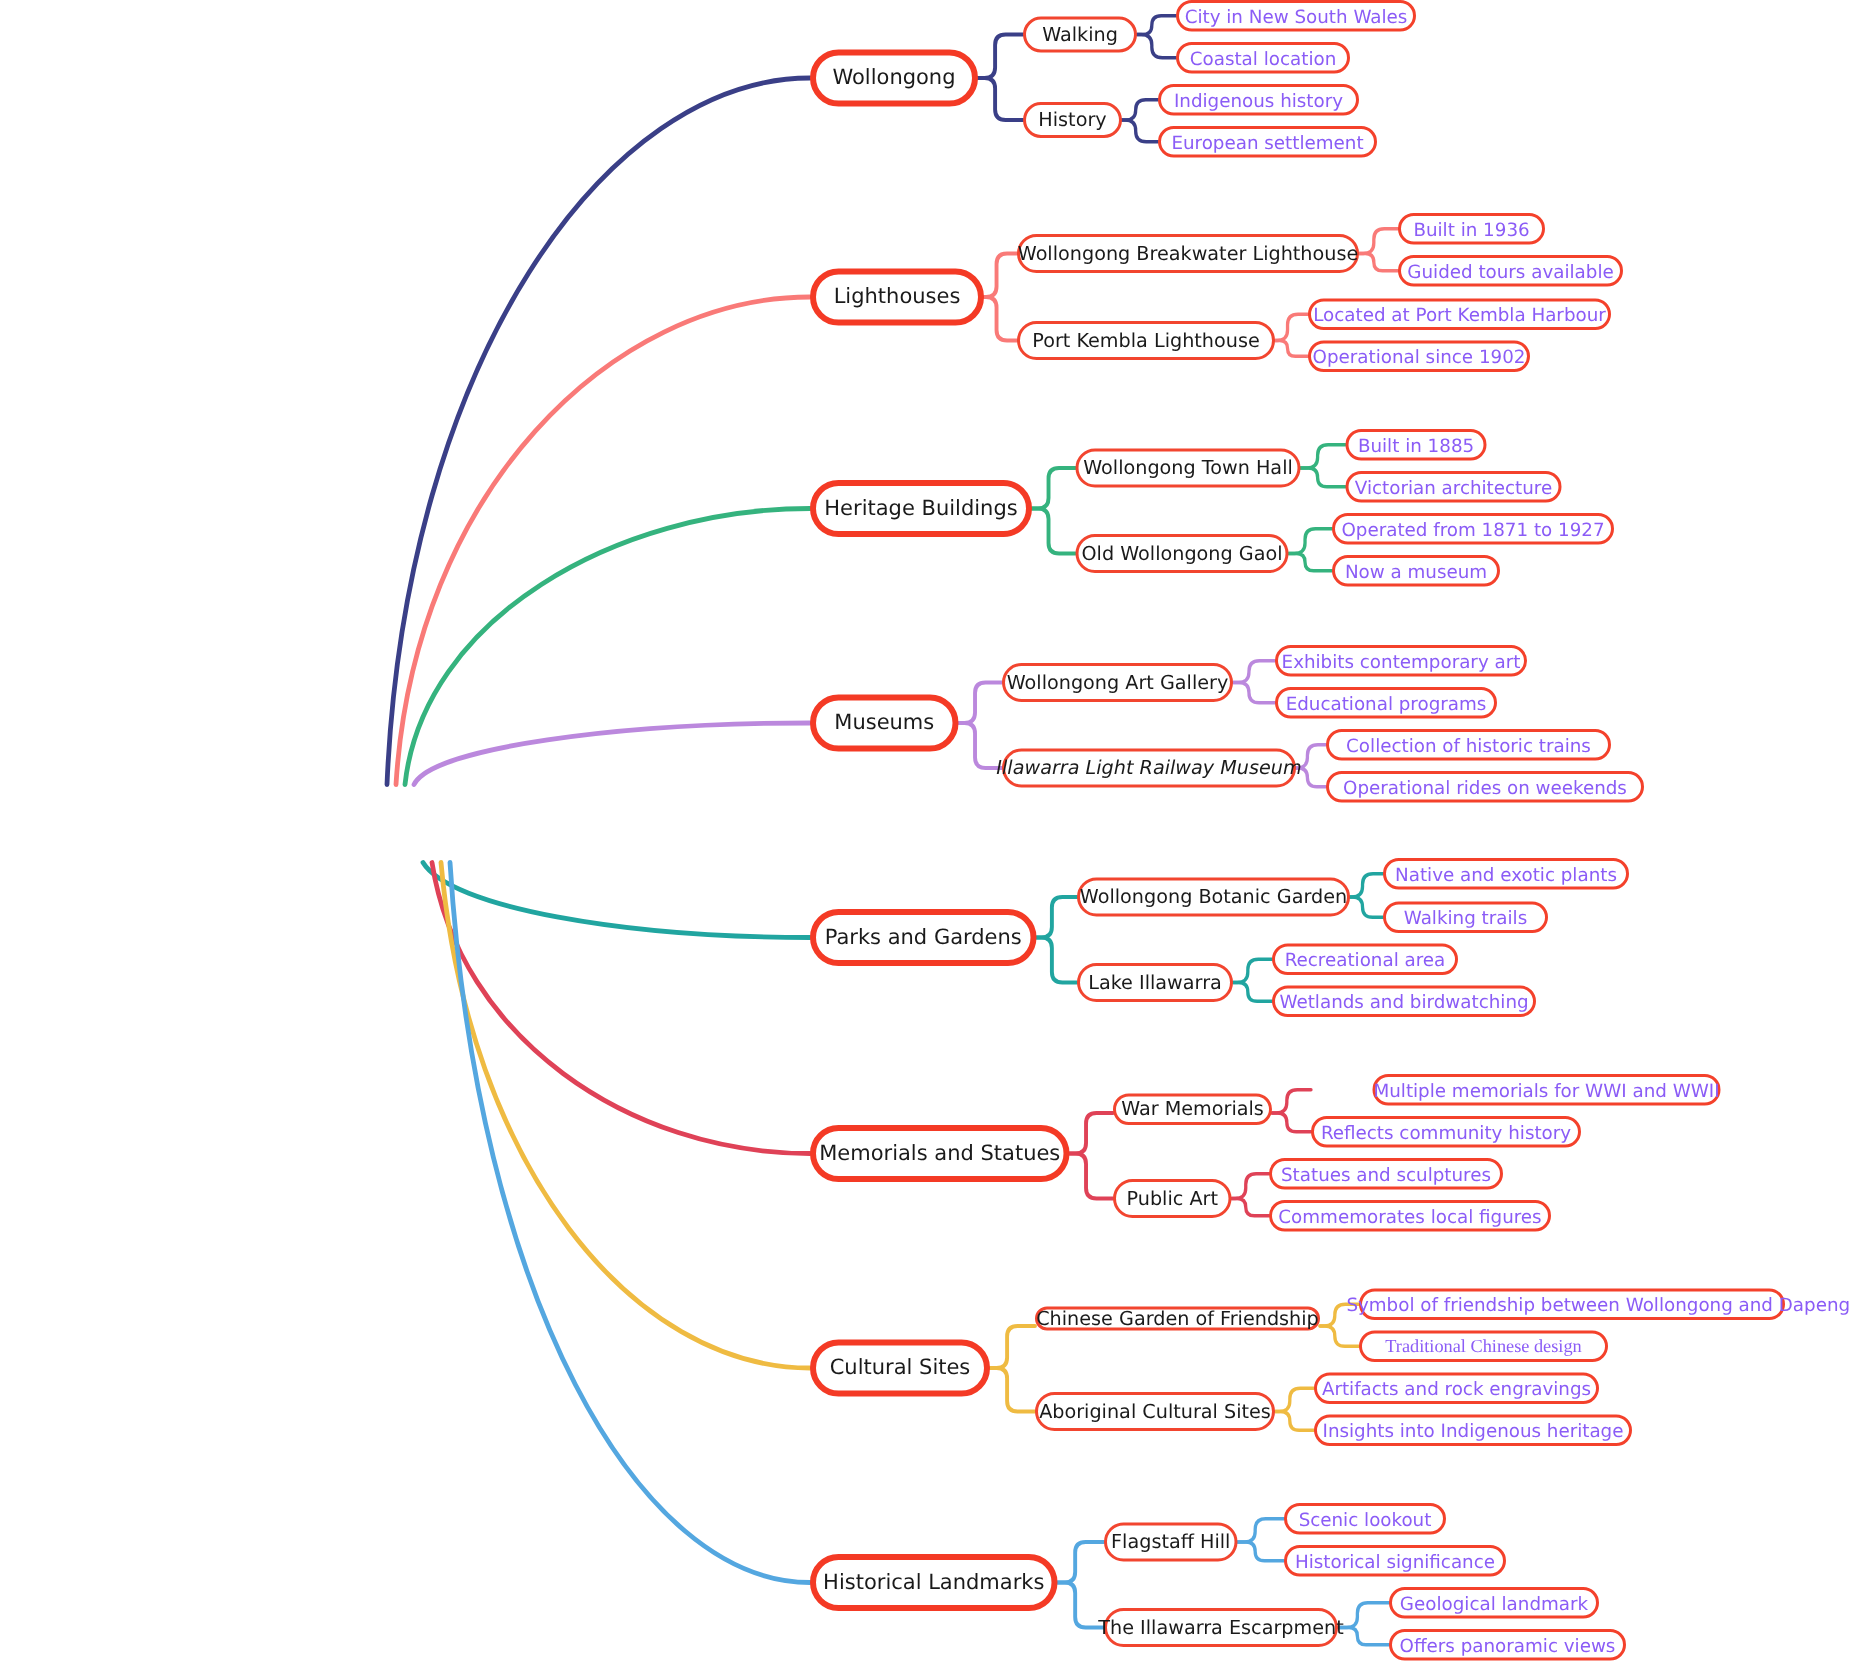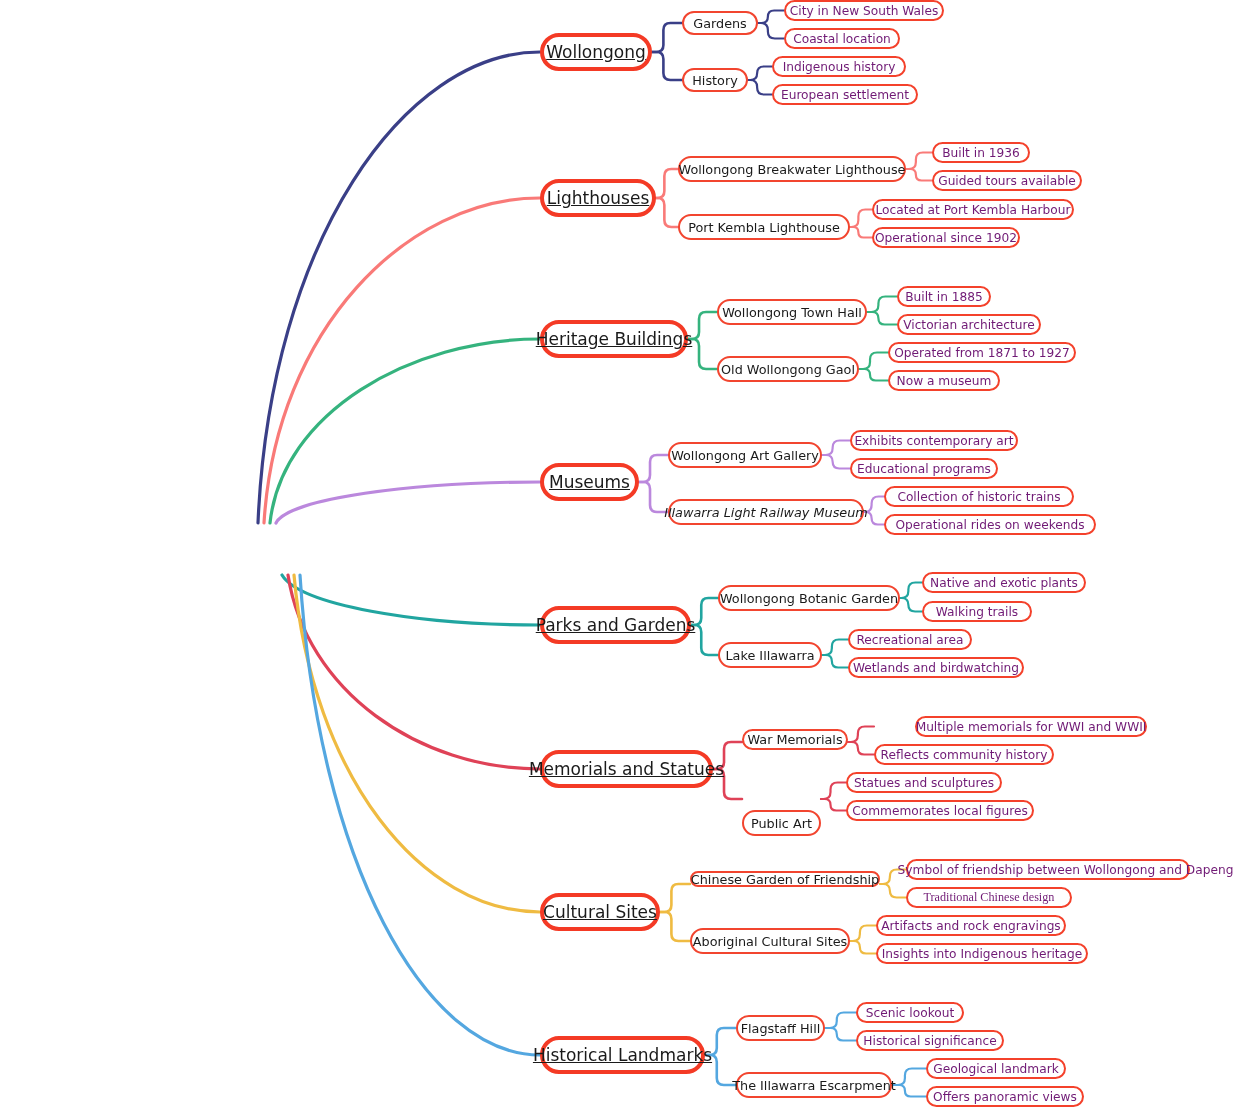--- a/index.html
+++ b/index.html
@@ -45,40 +45,39 @@
     font-weight: bold;
     color: #000000;
     letter-spacing: 0.2px;
     padding: 0 22px;
     z-index: 8;
   }
   
   .node.lvl1 {
     border: 4px solid #F43A25;
     border-radius: 22px;
-    font-size: 17px;
+    font-size: 14px;
     padding: 0 14px;
     color: #1a1a1a;
-    text-decoration: underline;
   }
   
   .node.lvl2 {
     border: 2.6px solid #F2452F;
     border-radius: 17px;
     font-size: 12.8px;
     padding: 0 11px;
     color: #1a1a1a;
   }
   
   .node.lvl3 {
     border: 2px solid #F4412B;
     border-radius: 13px;
     font-size: 12.2px;
     padding: 0 9px;
-    color: #701a75;
+    color: #8b5cf6;
   }
 </style>
 </head>
 <body>
 
 <div id="mindmap">
   <svg id="edges" viewBox="0 0 1240 1108" xmlns="http://www.w3.org/2000/svg">
       <path d="M 258 523 C 270 240.40000000000003, 404.64 52, 540 52" stroke="#3A3F87" stroke-width="3.2" fill="none" stroke-linecap="round" stroke-linejoin="round"></path>
       <path d="M 652 52 L 656.4 52 Q 663.4 52 663.4 45 L 663.4 30 Q 663.4 23 670.4 23 L 682 23" stroke="#3A3F87" stroke-width="2.6" fill="none" stroke-linecap="round" stroke-linejoin="round"></path>
       <path d="M 758 23 L 761.63 23 Q 767.88 23 767.88 16.75 L 767.88 16.75 Q 767.88 10.5 774.13 10.5 L 784 10.5" stroke="#3A3F87" stroke-width="2.2" fill="none" stroke-linecap="round" stroke-linejoin="round"></path>
@@ -136,21 +135,21 @@
       <path d="M 892 1085 L 897.92 1085 Q 904.92 1085 904.92 1078 L 904.92 1075.5 Q 904.92 1068.5 911.92 1068.5 L 926 1068.5" stroke="#54A7E0" stroke-width="2.2" fill="none" stroke-linecap="round" stroke-linejoin="round"></path>
       <path d="M 892 1085 L 899.17 1085 Q 904.92 1085 904.92 1090.75 L 904.92 1090.75 Q 904.92 1096.5 910.67 1096.5 L 926 1096.5" stroke="#54A7E0" stroke-width="2.2" fill="none" stroke-linecap="round" stroke-linejoin="round"></path>
     </svg>
 
 
   <div id="node-layer">
       <div class="node lvl1" style="left: 540px; top: 33px; width: 112px; height: 38px;">
         <span>Wollongong</span>
       </div>
       <div class="node lvl2" style="left: 682px; top: 11px; width: 76px; height: 24px;">
-        <span>Gardens</span>
+        <span>Walking</span>
       </div>
       <div class="node lvl3" style="left: 784px; top: 0px; width: 160px; height: 21px;">
         <span>City in New South Wales</span>
       </div>
       <div class="node lvl3" style="left: 784px; top: 28px; width: 116px; height: 21px;">
         <span>Coastal location</span>
       </div>
       <div class="node lvl2" style="left: 682px; top: 68px; width: 66px; height: 24px;">
         <span>History</span>
       </div>
@@ -249,21 +248,21 @@
       </div>
       <div class="node lvl2" style="left: 742px; top: 729px; width: 106px; height: 21px;">
         <span>War Memorials</span>
       </div>
       <div class="node lvl3" style="left: 887px; top: 716px; width: 232px; height: 21px; margin-left: 28px;">
         <span>Multiple memorials for WWI and WWII</span>
       </div>
       <div class="node lvl3" style="left: 874px; top: 744px; width: 180px; height: 21px;">
         <span>Reflects community history</span>
       </div>
-      <div class="node lvl2" style="left: 742px; top: 786px; width: 79px; height: 26px; margin-top: 24px;">
+      <div class="node lvl2" style="left: 742px; top: 786px; width: 79px; height: 26px;">
         <span>Public Art</span>
       </div>
       <div class="node lvl3" style="left: 846px; top: 772px; width: 156px; height: 21px;">
         <span>Statues and sculptures</span>
       </div>
       <div class="node lvl3" style="left: 846px; top: 800px; width: 188px; height: 21px;">
         <span>Commemorates local figures</span>
       </div>
       <div class="node lvl1" style="left: 540px; top: 893px; width: 120px; height: 38px;">
         <span>Cultural Sites</span>

